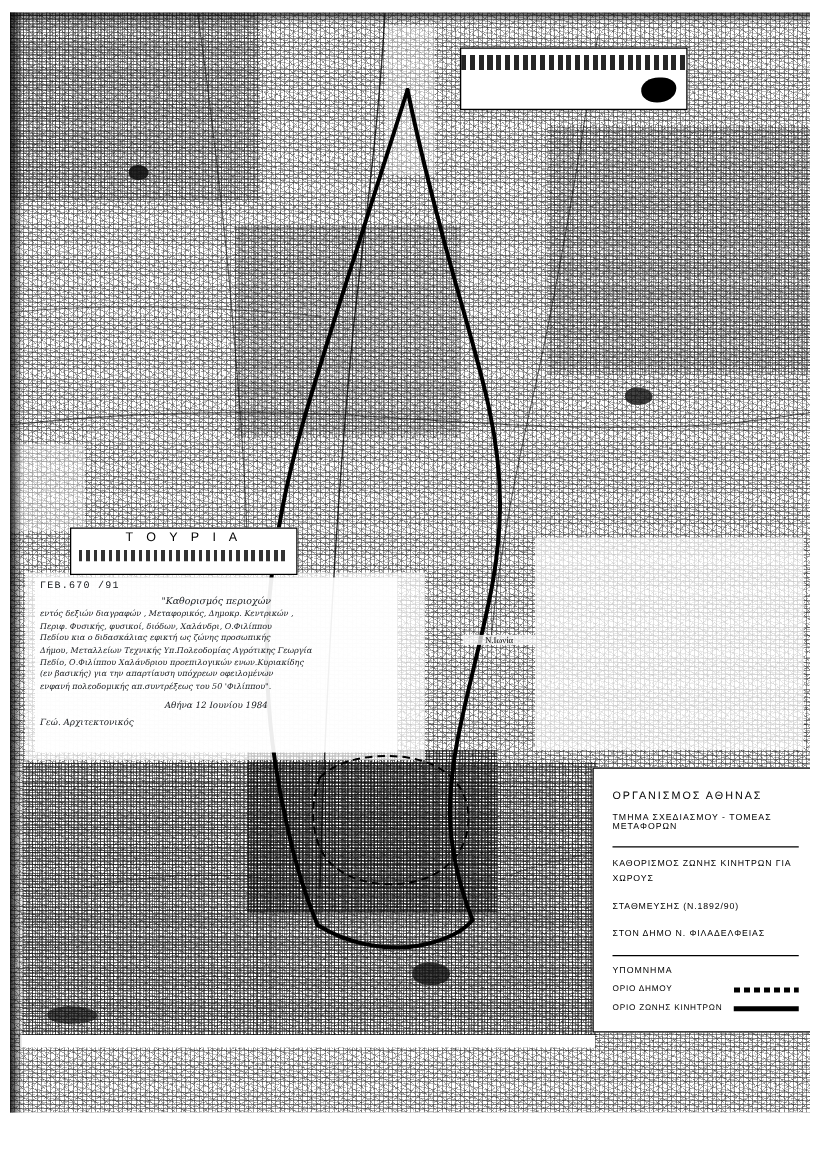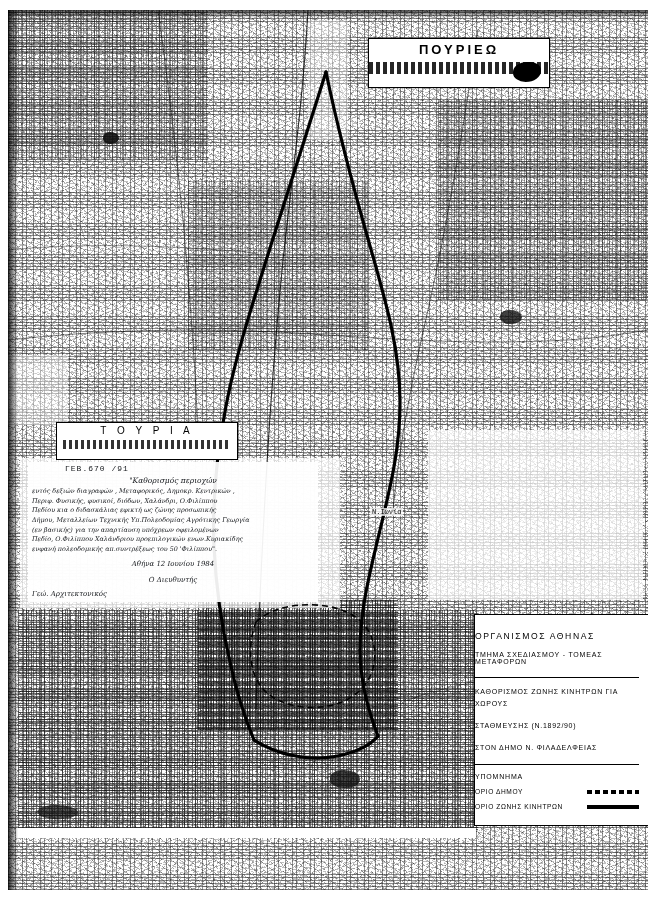--- a/index.html
+++ b/index.html
@@ -149,21 +149,20 @@
     padding: 2px 4px;
     box-sizing: border-box;
     font-style: italic;
   }
   .note .stamp {
     font-family: "Liberation Mono", monospace;
     font-size: 8px;
     letter-spacing: 1px;
     font-style: normal;
     margin-bottom: 2px;
-    margin-left: 33px;
   }
   .note .hdr {
     text-align: center;
     font-size: 7.5px;
     margin-bottom: 2px;
   }
   .note .ln { white-space: nowrap; }
   .note .sig {
     text-align: center;
     margin-top: 6px;
@@ -173,38 +172,38 @@
     text-align: left;
     margin-top: 4px;
     font-size: 7px;
   }
 
   
   .place-label {
     position: absolute;
     left: 362px;
     top: 498px;
-    font-family: Liberation Mono, monospace;
+    font-family: Liberation Serif, serif;
     font-size: 7px;
     color: #000;
     background: rgba(255,255,255,0.75);
-    padding: 0 2px;
+    padding: 0 18px;
   }
 
   
   .legend {
     position: absolute;
     left: 466px;
     top: 604px;
     width: 176px;
     height: 212px;
     background: #ffffff;
     border: 1px solid #000;
     box-sizing: border-box;
-    padding: 16px 10px 8px 0;
+    padding: 16px 10px 8px 15px;
     font-size: 7px;
     color: #000;
     letter-spacing: 0.6px;
   }
   .legend .org {
     font-size: 8.6px;
     letter-spacing: 1.6px;
     margin-bottom: 10px;
   }
   .legend .dept {
@@ -330,42 +329,40 @@
       <path d="M248 612 C262 598, 290 592, 318 596 C344 600, 362 614, 366 636
                C370 660, 358 682, 334 692 C308 702, 276 698, 258 682
                C242 668, 238 638, 248 612 Z" stroke="#000" stroke-width="1.6" fill="none" stroke-dasharray="6 4"></path>
 
       <path d="M20 520 C90 512, 150 516, 210 524" stroke="#000" stroke-width="0.8" fill="none" opacity="0.45"></path>
       <path d="M400 690 C440 676, 480 668, 520 664" stroke="#000" stroke-width="0.8" fill="none" opacity="0.4"></path>
       <path d="M60 700 C110 690, 160 688, 200 692" stroke="#000" stroke-width="0.8" fill="none" opacity="0.4"></path>
     </svg>
 
     <div class="top-cartouche">
-      <div class="t1">ΠΟΥΡΙΕΩ</div>
       <div class="t2"></div>
     </div>
     <div class="top-blob"></div>
 
     <div class="mid-cartouche">
       <div class="m1">Τ Ο Υ Ρ Ι Α</div>
       <div class="m2"></div>
     </div>
 
     <div class="note">
       <div class="stamp">ΓΕΒ.670 /91</div>
       <div class="hdr">"Καθορισμός περιοχών</div>
       <div class="ln">εντός δεξιών διαγραφών , Μεταφορικός, Δημοκρ. Κεντρικών ,</div>
       <div class="ln">Περιφ. Φυσικής, φυσικοί, διόδων, Χαλάνδρι, Ο.Φιλίππου</div>
       <div class="ln">Πεδίου κια ο διδασκάλιας εφικτή ως ζώνης προσωπικής</div>
       <div class="ln">Δήμου, Μεταλλείων Τεχνικής Υπ.Πολεοδομίας Αγρότικης Γεωργία</div>
+      <div class="ln">Πεδίο, Ο.Φιλίππου Χαλάνδριου προεπιλογικών ενων.Κυριακίδης</div>
       <div class="ln">(εν βασικής) για την απαρτίαυση υπόχρεων οφειλομένων</div>
-      <div class="ln">Πεδίο, Ο.Φιλίππου Χαλάνδριου προεπιλογικών ενων.Κυριακίδης</div>
       <div class="ln">ενφανή πολεοδομικής απ.συντρέξεως του 50 'Φιλίππου".</div>
       <div class="sig">Αθήνα 12 Ιουνίου 1984</div>
-      <div class="sig">Ο Διευθυντής</div>
       <div class="sig2">Γεώ. Αρχιτεκτονικός</div>
     </div>
 
     <div class="place-label">Ν.Ιωνία</div>
 
     <div class="legend">
       <div class="org">ΟΡΓΑΝΙΣΜΟΣ   ΑΘΗΝΑΣ</div>
       <div class="dept">ΤΜΗΜΑ  ΣΧΕΔΙΑΣΜΟΥ  -  ΤΟΜΕΑΣ  ΜΕΤΑΦΟΡΩΝ</div>
       <div class="rule"></div>
       <div class="title-l">ΚΑΘΟΡΙΣΜΟΣ  ΖΩΝΗΣ  ΚΙΝΗΤΡΩΝ  ΓΙΑ  ΧΩΡΟΥΣ</div>

